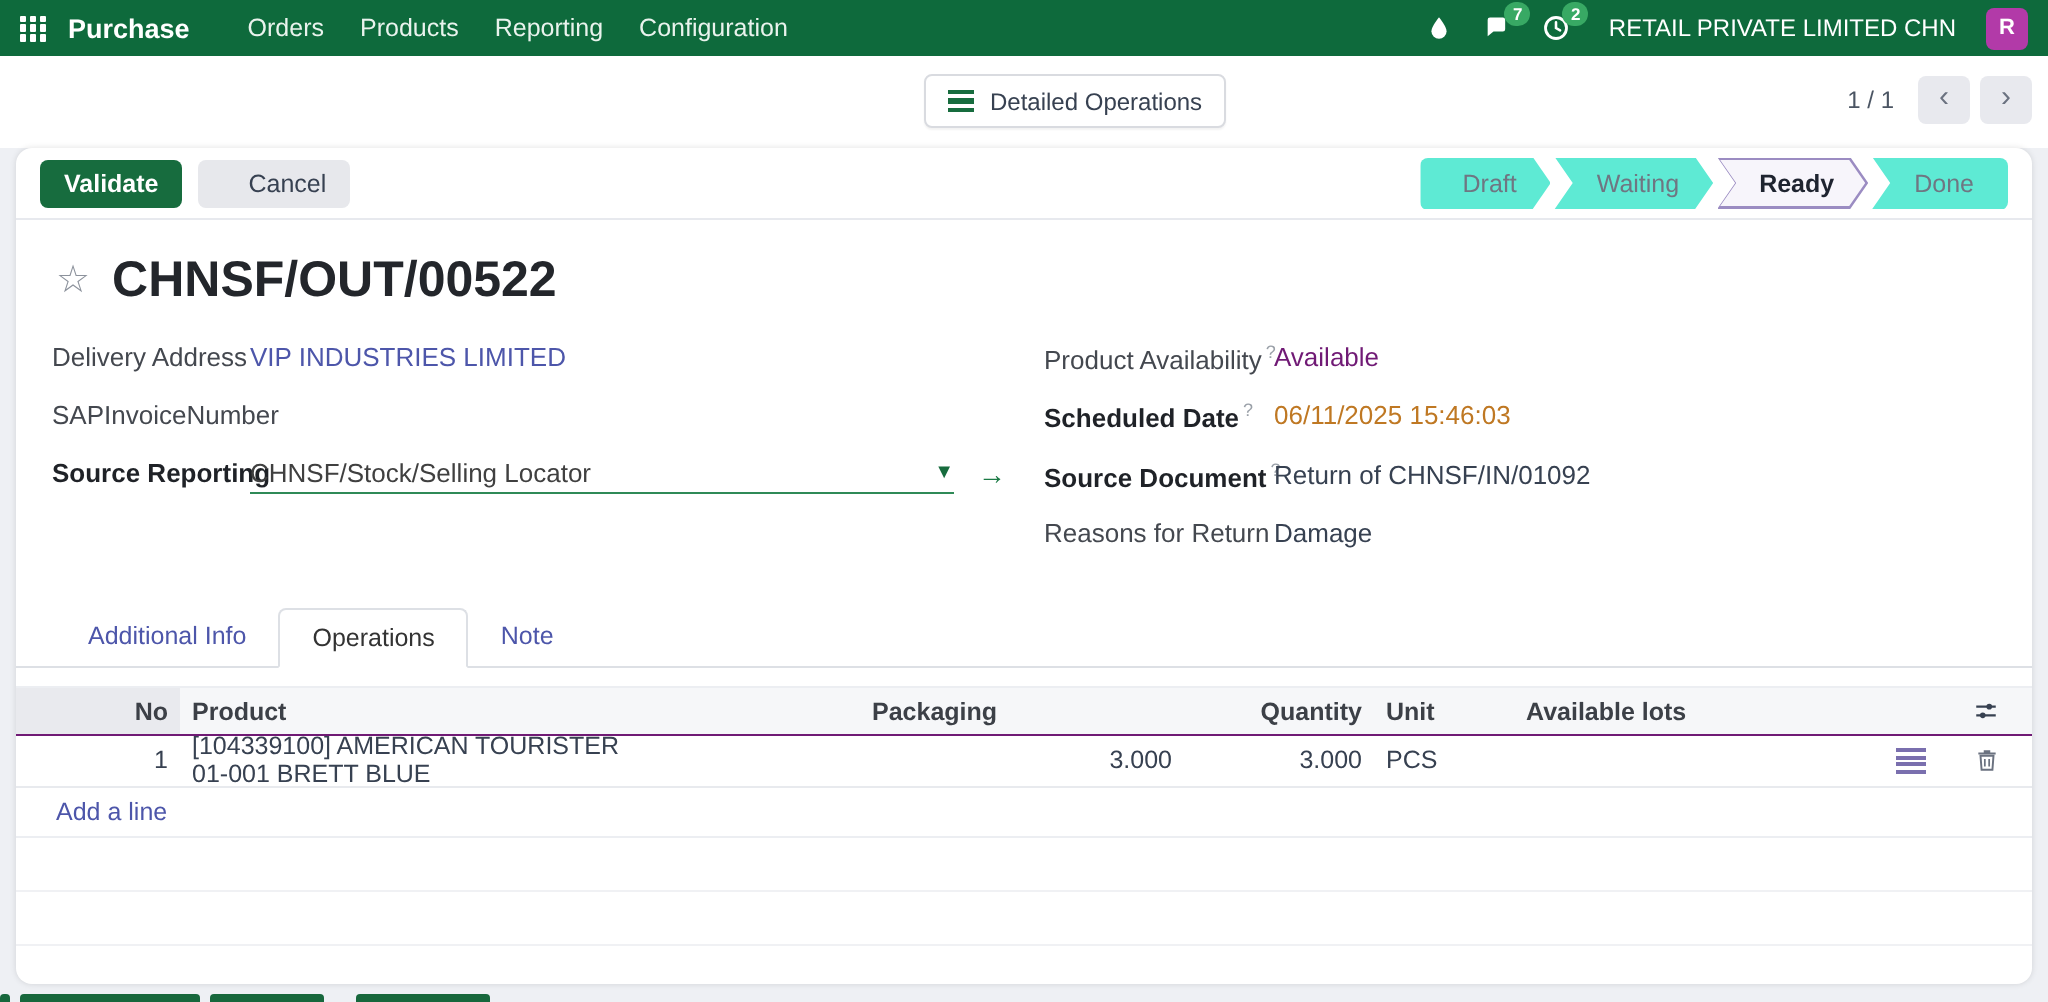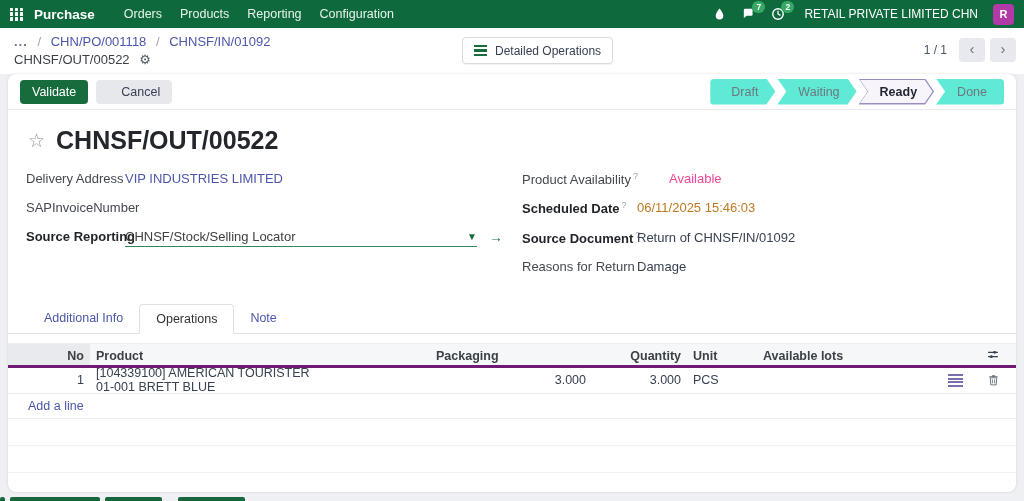--- a/index.html
+++ b/index.html
@@ -61,21 +61,21 @@
   }
 
   
   .card {
     position:absolute; left:8px; top:74px; width:1008px; height:418px;
     background:#fff; border-radius:8px; box-shadow:0 0 3px rgba(0,0,0,.12);
     overflow:hidden;
   }
   .actions-row { display:flex; align-items:center; height:36px; padding:0 12px; border-bottom:1px solid #e7e9ee; }
   .btn { font-size:12.5px; padding:5px 12px; border-radius:4px; border:none; cursor:pointer; font-family:inherit; }
-  .btn-validate { background:#176c3e; color:#fff; font-weight:400; }
+  .btn-validate { background:#176c3e; color:#fff; font-weight:700; }
   .btn-cancel { background:#e7e8ec; color:#374151; margin-left:8px;padding-left:25px; }
 
   .statusbar { margin-left:auto; display:flex; align-items:center; }
   .step {
     height:26px; line-height:26px; padding:0 17px 0 21px; margin-left:2px;
     font-size:12.5px; color:#6f7682; background:#5eead4; cursor:pointer; position:relative;
   }
   .step.first { clip-path:polygon(0 0,calc(100% - 9px) 0,100% 50%,calc(100% - 9px) 100%,0 100%); border-radius:4px 0 0 4px; }
   .step.mid   { clip-path:polygon(0 0,calc(100% - 9px) 0,100% 50%,calc(100% - 9px) 100%,0 100%,9px 50%); }
   .step.last  { clip-path:polygon(0 0,100% 0,100% 100%,0 100%,9px 50%); border-radius:0 4px 4px 0; }
@@ -93,39 +93,39 @@
   .sheet-title { font-size:25px; font-weight:700; color:#23262b; margin:0; }
 
   .fields { display:flex; font-size:13px; }
   .col-left { width:496px; }
   .field-row { display:flex; align-items:flex-start; margin-bottom:13px; min-height:16px; }
   .f-label { width:99px; flex:none; color:#44484f; white-space:nowrap; }
   .col-right .f-label { width:115px; }
   .bold { font-weight:700; color:#1f2227; }
   .help-sup { font-size:9px; color:#9aa0a8; vertical-align:super; margin-left:2px; }
   .link-value { color:#4d56aa; cursor:pointer; }
-  .green-value { color:#ec4899; font-weight:500;margin-left:32px; }
+  .green-value { color:#701a75; font-weight:500; }
   .orange-value { color:#bf7823; }
 
   .m2o-input { display:flex; align-items:center; width:352px; border-bottom:1px solid #2f8a57; padding-bottom:2px; cursor:text; }
   .m2o-input .val { flex:1; color:#404040; }
   .caret-down { color:#176c3e; font-size:10px; margin-left:6px; cursor:pointer; }
   .internal-arrow { color:#1b7a45; font-size:14px; font-weight:700; margin-left:12px; cursor:pointer; }
 
   
   .tabbar { display:flex; border-bottom:1px solid #dde0e5; margin-top:16px; padding-left:20px; }
   .tab { padding:7px 16px; font-size:12.5px; color:#4d56aa; cursor:pointer; }
   .tab.active {
     color:#333; background:#fff; border:1px solid #dde0e5; border-bottom:1px solid #fff;
     border-radius:4px 4px 0 0; margin-bottom:-1px;
   }
 
   
   .o-table { font-size:12.5px; margin-top:9px; }
-  .thead { display:flex; align-items:stretch; height:25px; background:#f6f7f9; border-bottom:3px solid #701a75; border-top:1px solid #eceef2; font-weight:700; color:#3c4047; }
+  .thead { display:flex; align-items:stretch; height:25px; background:#f6f7f9; border-bottom:1px solid #701a75; border-top:1px solid #eceef2; font-weight:700; color:#3c4047; }
   .thead > div { line-height:24px; }
   .thead .c-handle, .thead .c-no { background:#e9eaee; }
   .trow { display:flex; align-items:center; height:26px; border-bottom:1px solid #e8eaee; color:#374151; }
   .c-handle { width:26px; flex:none; }
   .c-no { width:56px; flex:none; text-align:right; padding-right:6px; }
   .c-product { flex:1; padding-left:6px; }
   .c-pack { width:150px; flex:none; }
   .c-demand { width:110px; flex:none; text-align:right; }
   .c-qty { width:95px; flex:none; text-align:right; }
   .c-unit { width:70px; flex:none; padding-left:12px; }
@@ -183,33 +183,20 @@
           <path d="M12 7v5l3.5 2" fill="none" stroke="#ffffff" stroke-width="2.2" stroke-linecap="round"></path>
         </svg>
       <span class="badge">2</span>
     </div>
     <div class="company">RETAIL PRIVATE LIMITED CHN</div>
     <div class="avatar">R</div>
   </div>
 </div>
 
 <div class="crumb-band">
-  <div class="crumbs">
-    <div>
-      <span class="crumb-ellipsis">...</span>
-      <span class="crumb-sep">/</span>
-      <span class="crumb-link">CHN/PO/001118</span>
-      <span class="crumb-sep">/</span>
-      <span class="crumb-link">CHNSF/IN/01092</span>
-    </div>
-    <div>
-      <span class="crumb-current">CHNSF/OUT/00522</span>
-      <span class="gear-icon">⚙</span>
-    </div>
-  </div>
 
   <div class="detailed-btn">
     <span class="bars-icon">
         <i></i>
         <i></i>
         <i></i>
       </span>
     <span>Detailed Operations</span>
   </div>
 

